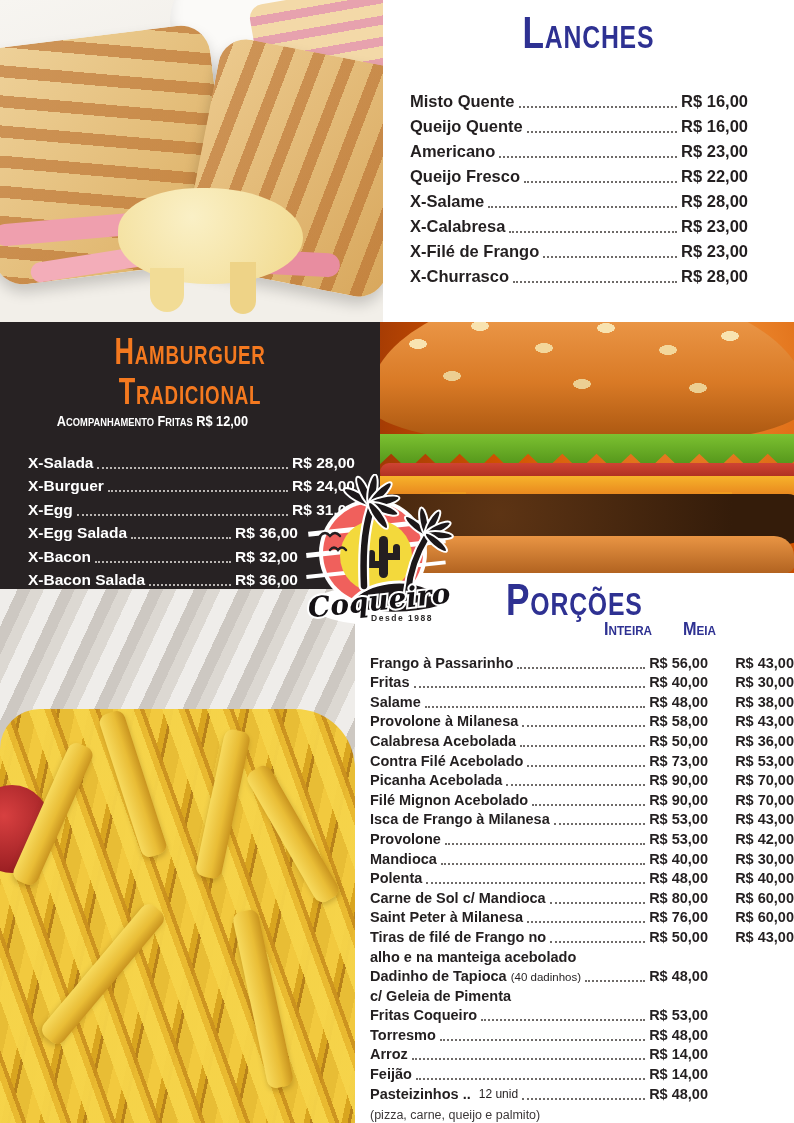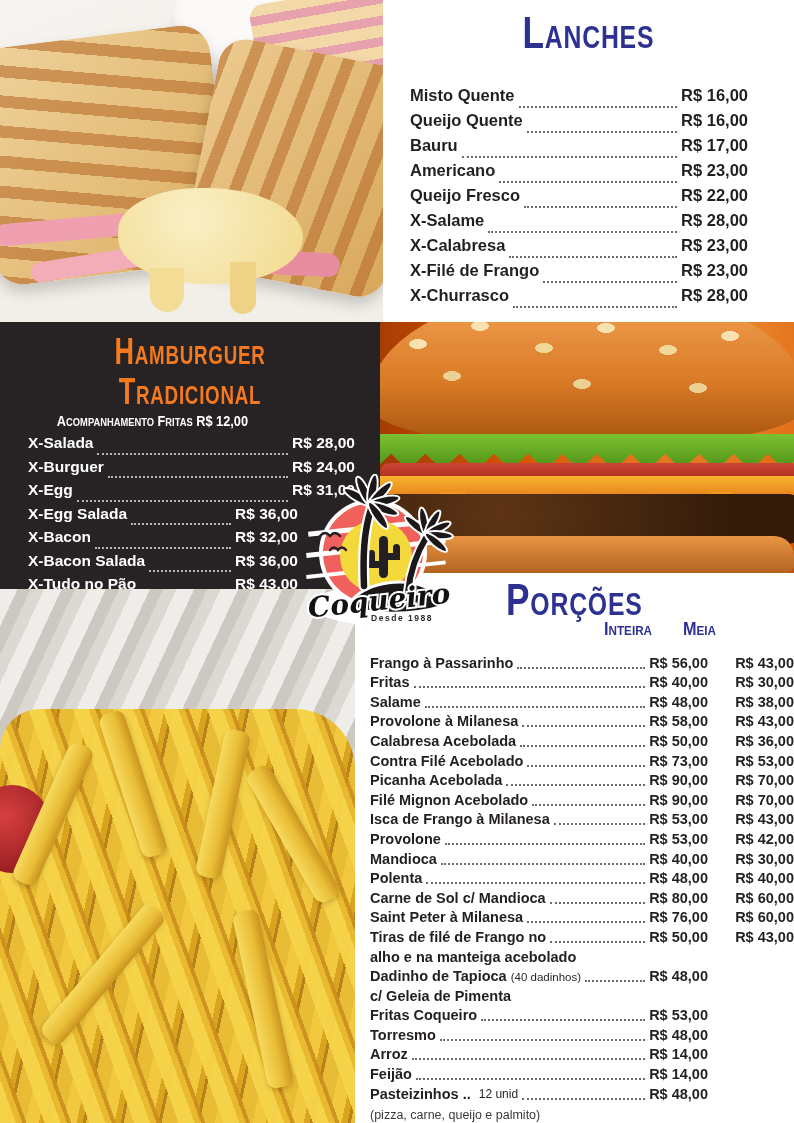--- a/index.html
+++ b/index.html
@@ -1,40 +1,40 @@
 <!DOCTYPE html>
 <html><head>
 <meta charset="utf-8">
 <style>
   html,body{margin:0;padding:0;background:#8a8a8a;}
   .page{position:relative;width:794px;height:1123px;margin:0 auto;background:#fff;overflow:hidden;
         font-family:"Liberation Sans",sans-serif;color:#231f20;box-shadow:inset -1px 0 0 #cfcfcf;}
   .sc{font-variant:small-caps;}
 
   
-  .mrow{display:flex;font-weight:700;}
+  .mrow{display:flex;align-items:flex-end;font-weight:700;}
   .nm,.pnm{white-space:nowrap;}
   .pr,.ppr,.pme{white-space:nowrap;}
   .dots{flex:1;border-bottom:2px dotted #6e6a68;margin:0 4px 3px 4px;min-width:8px;}
 
   
   .lanches{position:absolute;left:383px;top:0;width:411px;height:322px;background:#fff;}
   .title{margin:0;text-align:center;color:#2e3192;font-weight:700;}
   .title .tt{display:inline-block;font-size:44px;line-height:50px;letter-spacing:1px;transform:scaleX(.8);}
   .lanches .title{padding-top:8px;}
   .lan-list{margin-top:28px;padding:0 46px 0 27px;}
   .lan-list .mrow{height:25px;font-size:16.5px;}
 
   
   .hbox{position:absolute;left:0;top:322px;width:380px;height:267px;background:#272223;color:#fff;}
   .hbox .title{color:#f4791f;padding-top:10px;}
   .hbox .title .tt{font-size:36px;line-height:40px;transform:scaleX(.75);}
   .hsub{text-align:left;padding-left:40px;font-weight:700;}
   .hsub .tt{display:inline-block;font-size:15px;line-height:18px;transform:scaleX(.85);}
-  .hb-list{margin-top:4px;}
+  .hb-list{margin-top:18px;}
   .hb-list .mrow{height:23.5px;font-size:15.5px;padding:0 25px 0 28px;}
   .hb-list .mrow.narrow{padding-right:82px;}
   .hb-list .dots{border-color:#b9b5b2;}
 
   
   .porcoes{position:absolute;left:355px;top:573px;width:439px;height:550px;background:#fff;}
   .porcoes .title{padding-top:2px;}
   .colhdr{position:absolute;top:46px;color:#2e3192;font-weight:700;font-size:18px;}
   .colhdr .tt{display:inline-block;transform:scaleX(.9);transform-origin:left center;}
   .colhdr.int{left:249px;}
@@ -147,25 +147,20 @@
     <div class="lan-list">
       <div class="mrow">
           <span class="nm">Misto Quente</span>
           <span class="dots"></span>
           <span class="pr">R$ 16,00</span>
         </div>
       <div class="mrow">
           <span class="nm">Queijo Quente</span>
           <span class="dots"></span>
           <span class="pr">R$ 16,00</span>
-        </div>
-      <div class="mrow">
-          <span class="nm">Bauru</span>
-          <span class="dots"></span>
-          <span class="pr">R$ 17,00</span>
         </div>
       <div class="mrow">
           <span class="nm">Americano</span>
           <span class="dots"></span>
           <span class="pr">R$ 23,00</span>
         </div>
       <div class="mrow">
           <span class="nm">Queijo Fresco</span>
           <span class="dots"></span>
           <span class="pr">R$ 22,00</span>

